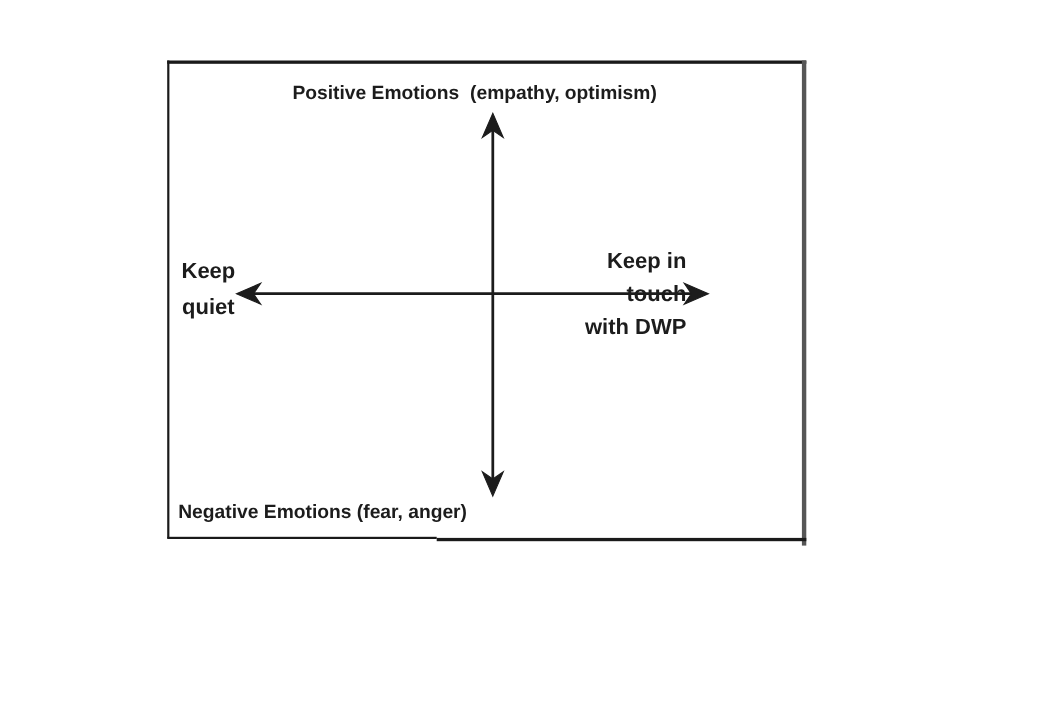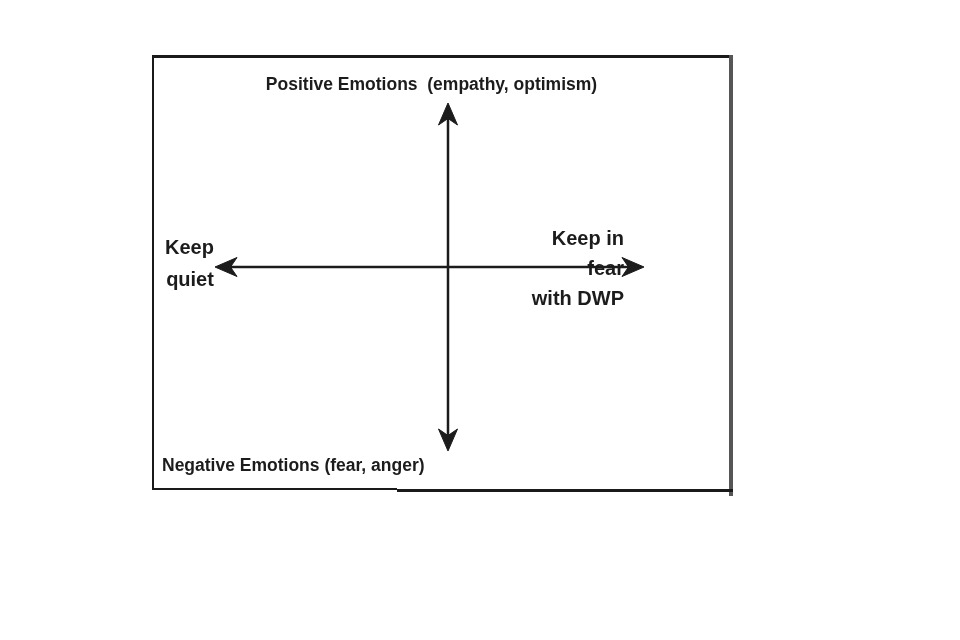--- a/index.html
+++ b/index.html
@@ -51,21 +51,21 @@
   .label-bottom {
     left: 10px;
     top: 398px;
     width: 571px;
     font-size: 17.5px;
     line-height: 24px;
   }
   .label-left {
     left: 13px;
     top: 176px;
-    text-align: right;
+    text-align: center;
     font-size: 20px;
     line-height: 32px;
   }
   .label-right {
     right: 15px;
     top: 168px;
     text-align: right;
     font-size: 20px;
     line-height: 30px;
   }
@@ -93,17 +93,17 @@
         <polygon points="63,212 85,202.5 78.5,212 85,221.5" stroke-width="1"></polygon>
         <polygon points="492,212 470,202.5 476.5,212 470,221.5" stroke-width="1"></polygon>
       </g>
     </svg>
 
     <div class="label label-top">Positive Emotions  (empathy, optimism)</div>
     <div class="label label-bottom">Negative Emotions (fear, anger)</div>
     <div class="label label-left">Keep
 quiet</div>
     <div class="label label-right">Keep in
-fear
+touch
 with DWP</div>
 
   </div>
 </div>
 
 </body></html>

